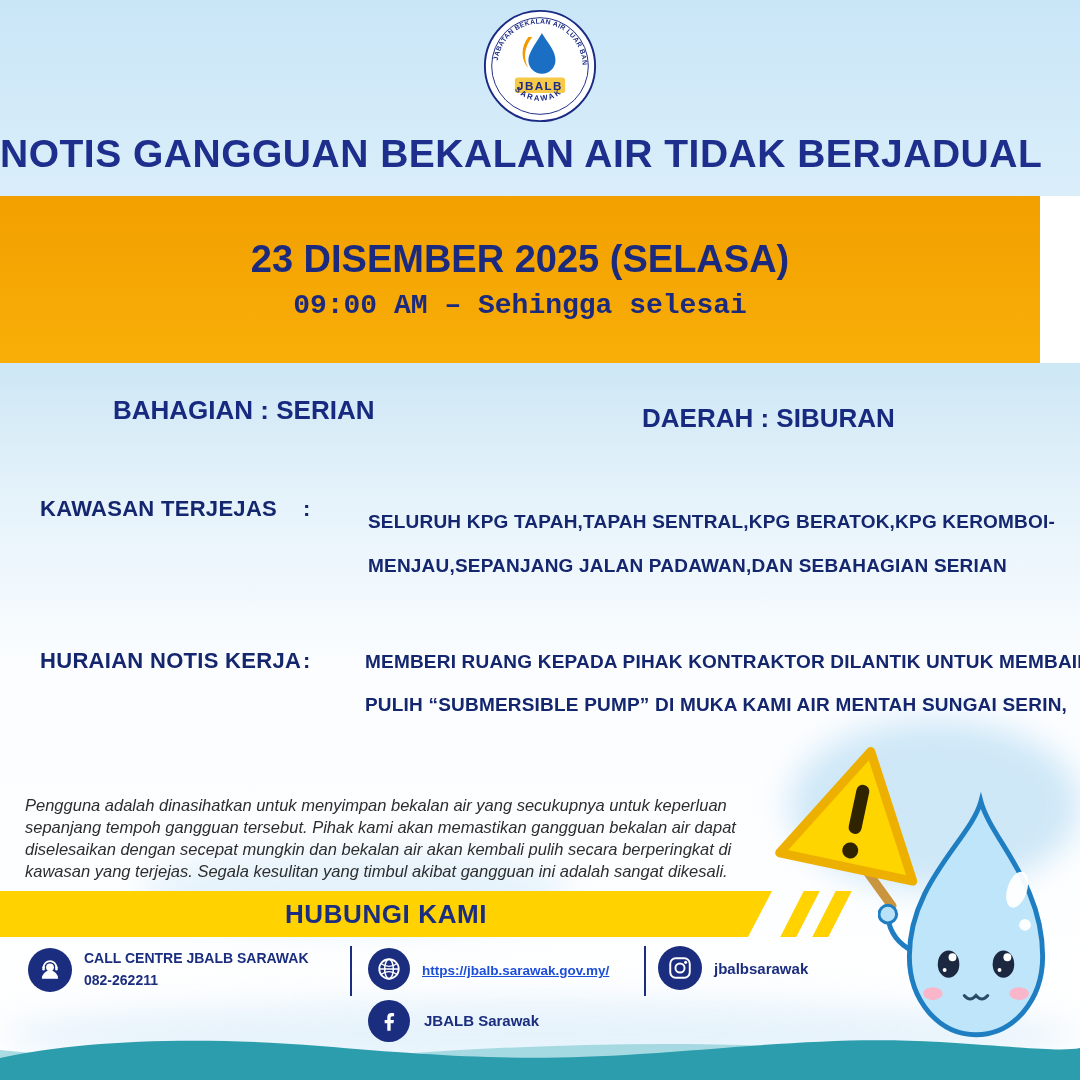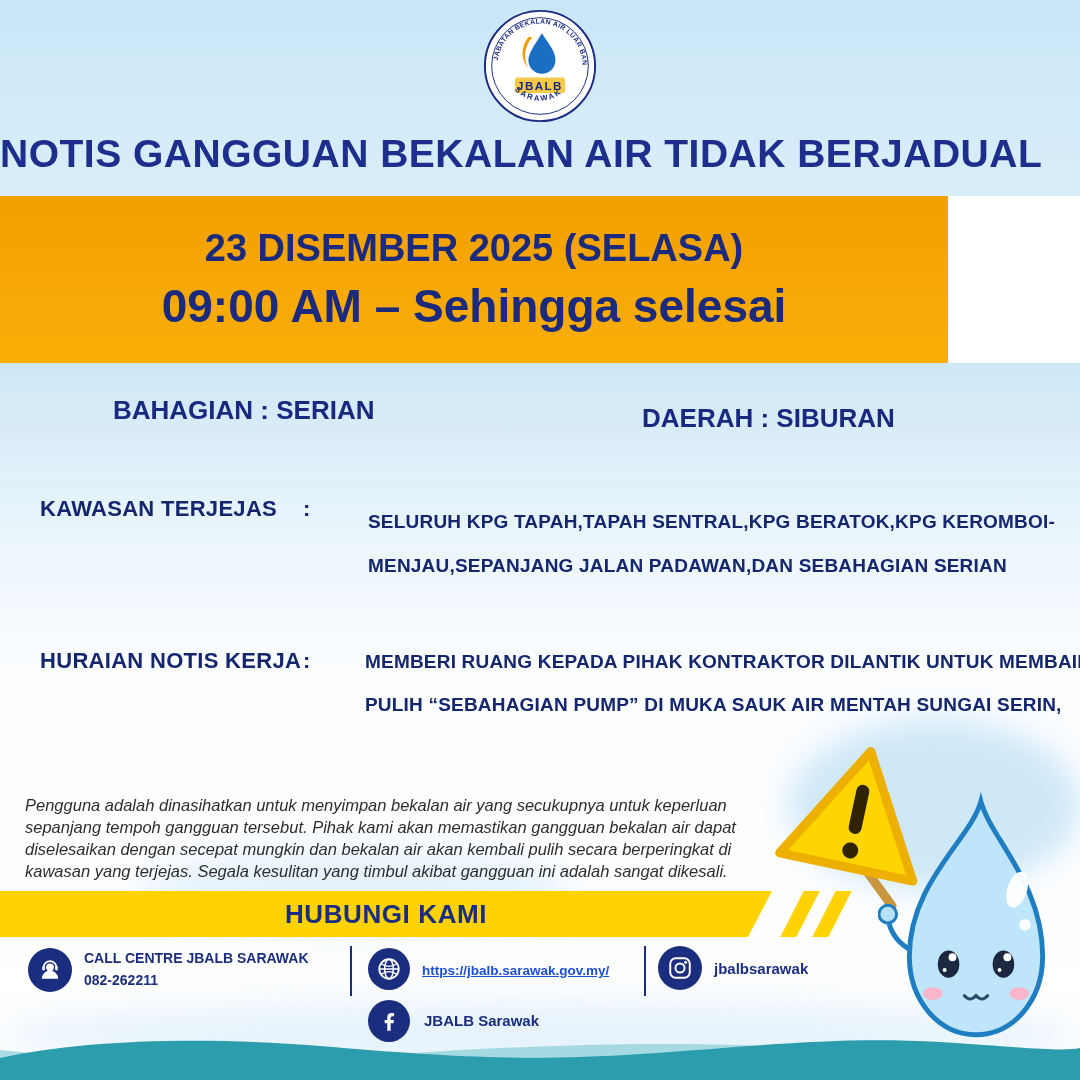--- a/index.html
+++ b/index.html
@@ -15,25 +15,25 @@
   .splash{position:absolute;border-radius:50%;filter:blur(16px);}
   .sp1{left:790px;top:720px;width:290px;height:170px;background:rgba(168,214,240,0.55);}
   .sp2{left:140px;top:850px;width:430px;height:80px;background:rgba(185,222,243,0.35);}
   .sp3{left:0px;top:1000px;width:1080px;height:70px;background:rgba(185,222,243,0.35);}
 
   .logo{top:8px;left:482px;width:116px;height:116px;}
 
   .title{top:132px;left:0;width:1080px;text-align:left;
          font-size:39px;font-weight:bold;color:#1d2e8c;letter-spacing:0.5px;}
 
-  .band-orange{top:196px;left:0;width:948px;height:167px;
+  .band-orange{top:196px;left:0;width:1040px;height:167px;
          background:linear-gradient(180deg,#f2a000 0%,#f9ae07 100%);
          display:flex;flex-direction:column;align-items:center;justify-content:center;gap:9px;}
   .date{font-size:38px;font-weight:bold;color:#1b2a7d;}
-  .time{font-size:46px;font-weight:bold;color:#1b2a7d;}
+  .time{font-size:28px;font-weight:bold;color:#1b2a7d;font-family:Liberation Mono, monospace;}
 
   .loc{font-size:26px;font-weight:bold;color:#172a80;}
   .bahagian{top:395px;left:113px;}
   .daerah{top:403px;left:642px;}
 
   .seclabel{font-size:22px;font-weight:bold;color:#14266e;letter-spacing:0.3px;}
   .colon{font-size:22px;font-weight:bold;color:#14266e;}
   .bodyline{font-size:19px;font-weight:bold;color:#14266e;letter-spacing:0.2px;white-space:nowrap;}
 
   .kw-label{top:496px;left:40px;}
@@ -121,21 +121,21 @@
   <div class="abs loc daerah">DAERAH : SIBURAN</div>
 
   <div class="abs seclabel kw-label">KAWASAN TERJEJAS</div>
   <div class="abs colon kw-colon">:</div>
   <div class="abs bodyline kw-l0">SELURUH KPG TAPAH,TAPAH SENTRAL,KPG BERATOK,KPG KEROMBOI-</div>
   <div class="abs bodyline kw-l1">MENJAU,SEPANJANG JALAN PADAWAN,DAN SEBAHAGIAN SERIAN</div>
 
   <div class="abs seclabel hn-label">HURAIAN NOTIS KERJA</div>
   <div class="abs colon hn-colon">:</div>
   <div class="abs bodyline hn-l0">MEMBERI RUANG KEPADA PIHAK KONTRAKTOR DILANTIK UNTUK MEMBAIK</div>
-  <div class="abs bodyline hn-l1">PULIH “SEBAHAGIAN PUMP” DI MUKA SAUK AIR MENTAH SUNGAI SERIN,</div>
+  <div class="abs bodyline hn-l1">PULIH “SUBMERSIBLE PUMP” DI MUKA KAMI AIR MENTAH SUNGAI SERIN,</div>
 
   <div class="abs advisory">Pengguna adalah dinasihatkan untuk menyimpan bekalan air yang secukupnya untuk keperluan sepanjang tempoh gangguan tersebut. Pihak kami akan memastikan gangguan bekalan air dapat diselesaikan dengan secepat mungkin dan bekalan air akan kembali pulih secara berperingkat di kawasan yang terjejas. Segala kesulitan yang timbul akibat gangguan ini adalah sangat dikesali.</div>
 
   <div class="abs yellow-band">
     <span class="band-title">HUBUNGI KAMI</span>
   </div>
   <div class="abs stripe st1"></div>
   <div class="abs stripe st2"></div>
 
   <div class="abs cicon ci-call">

